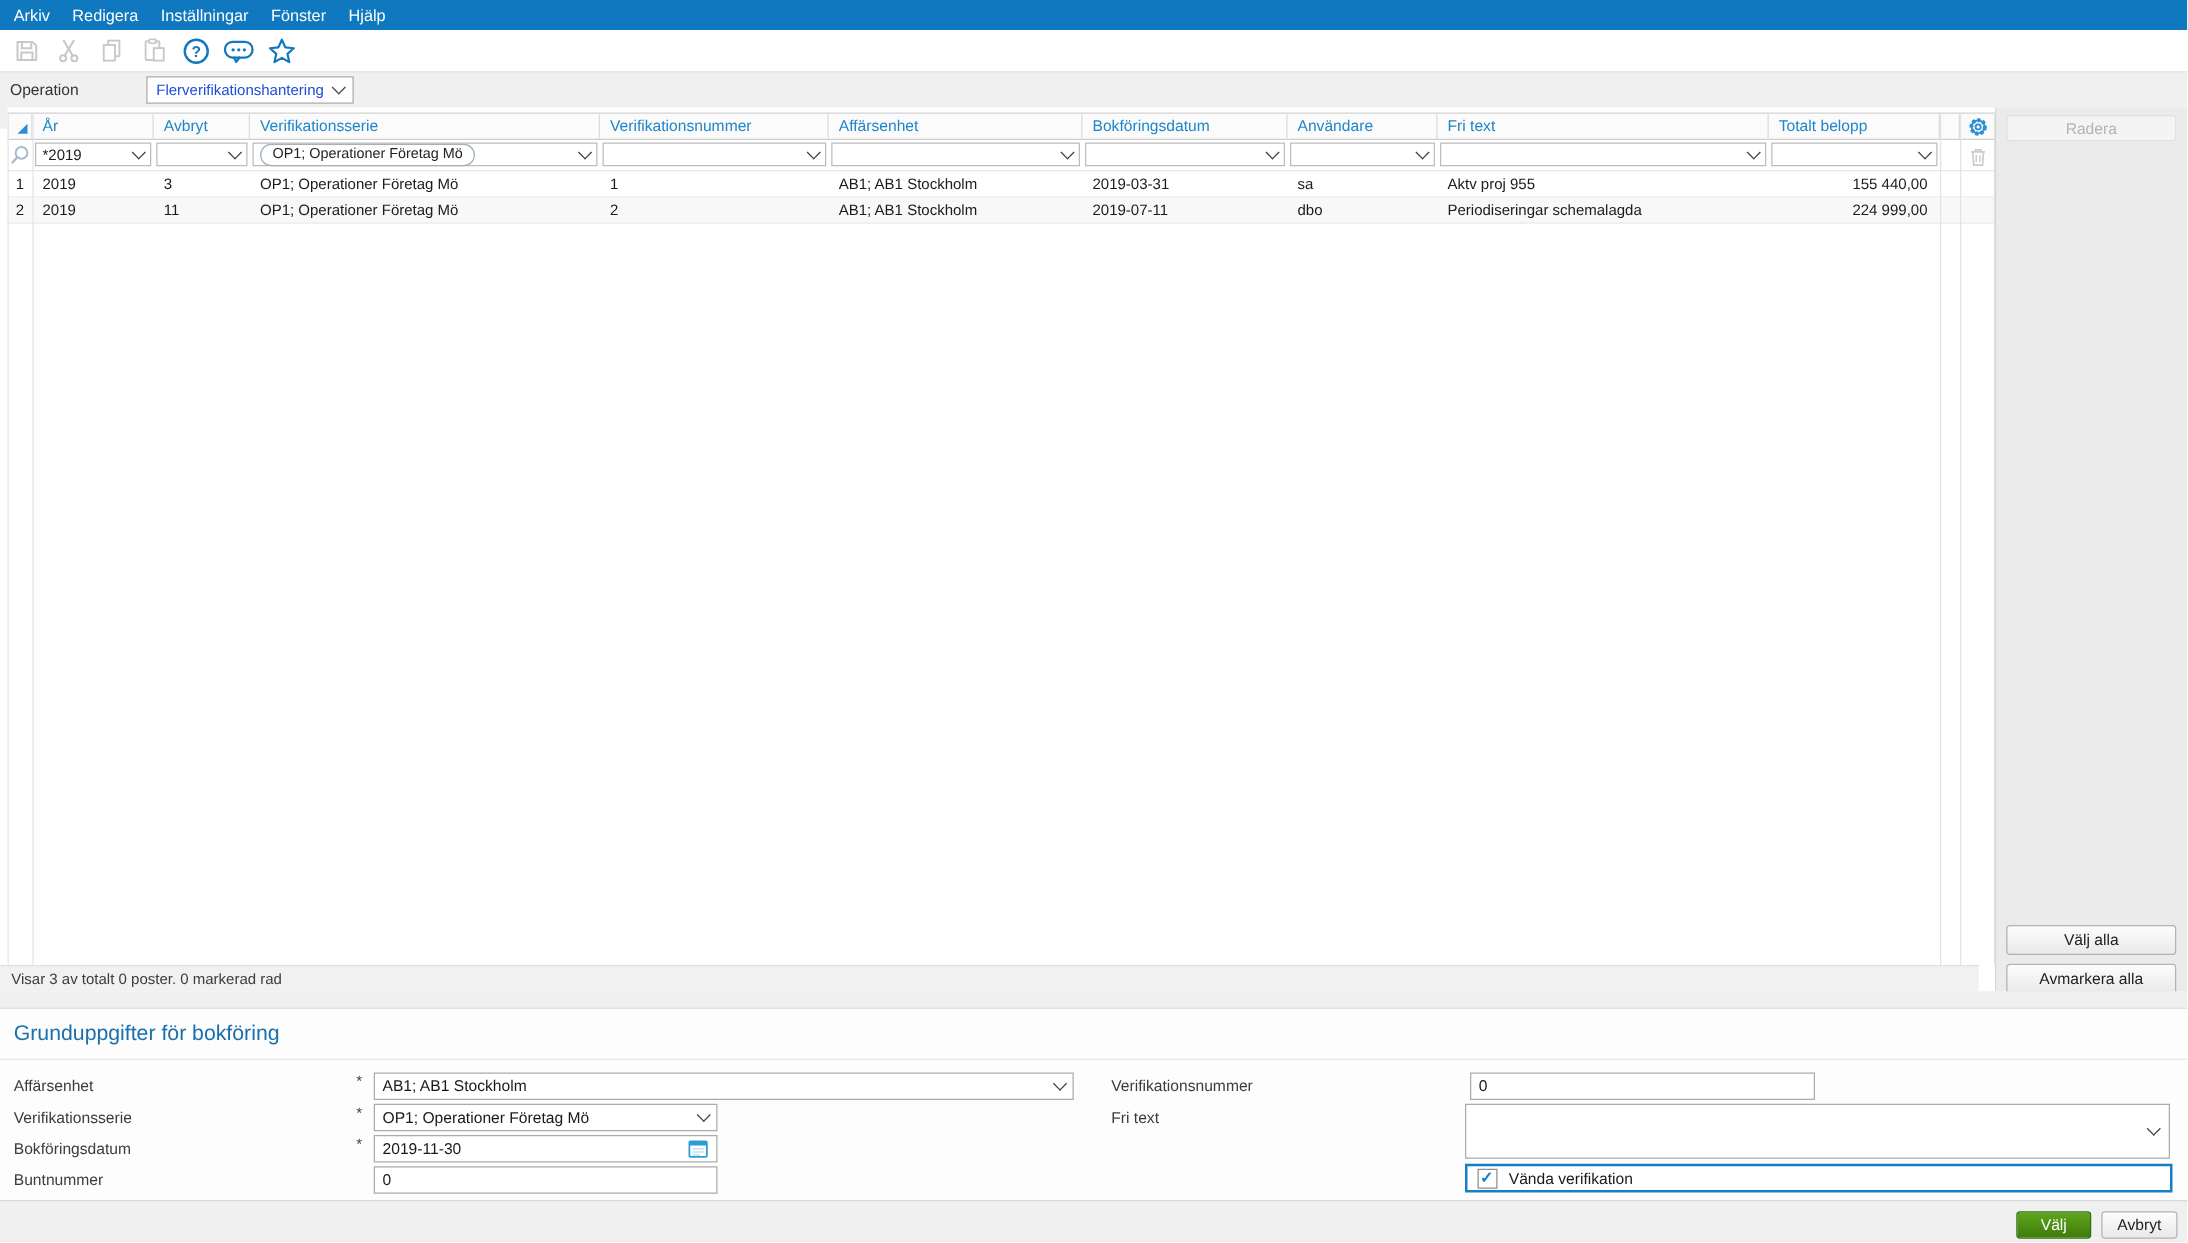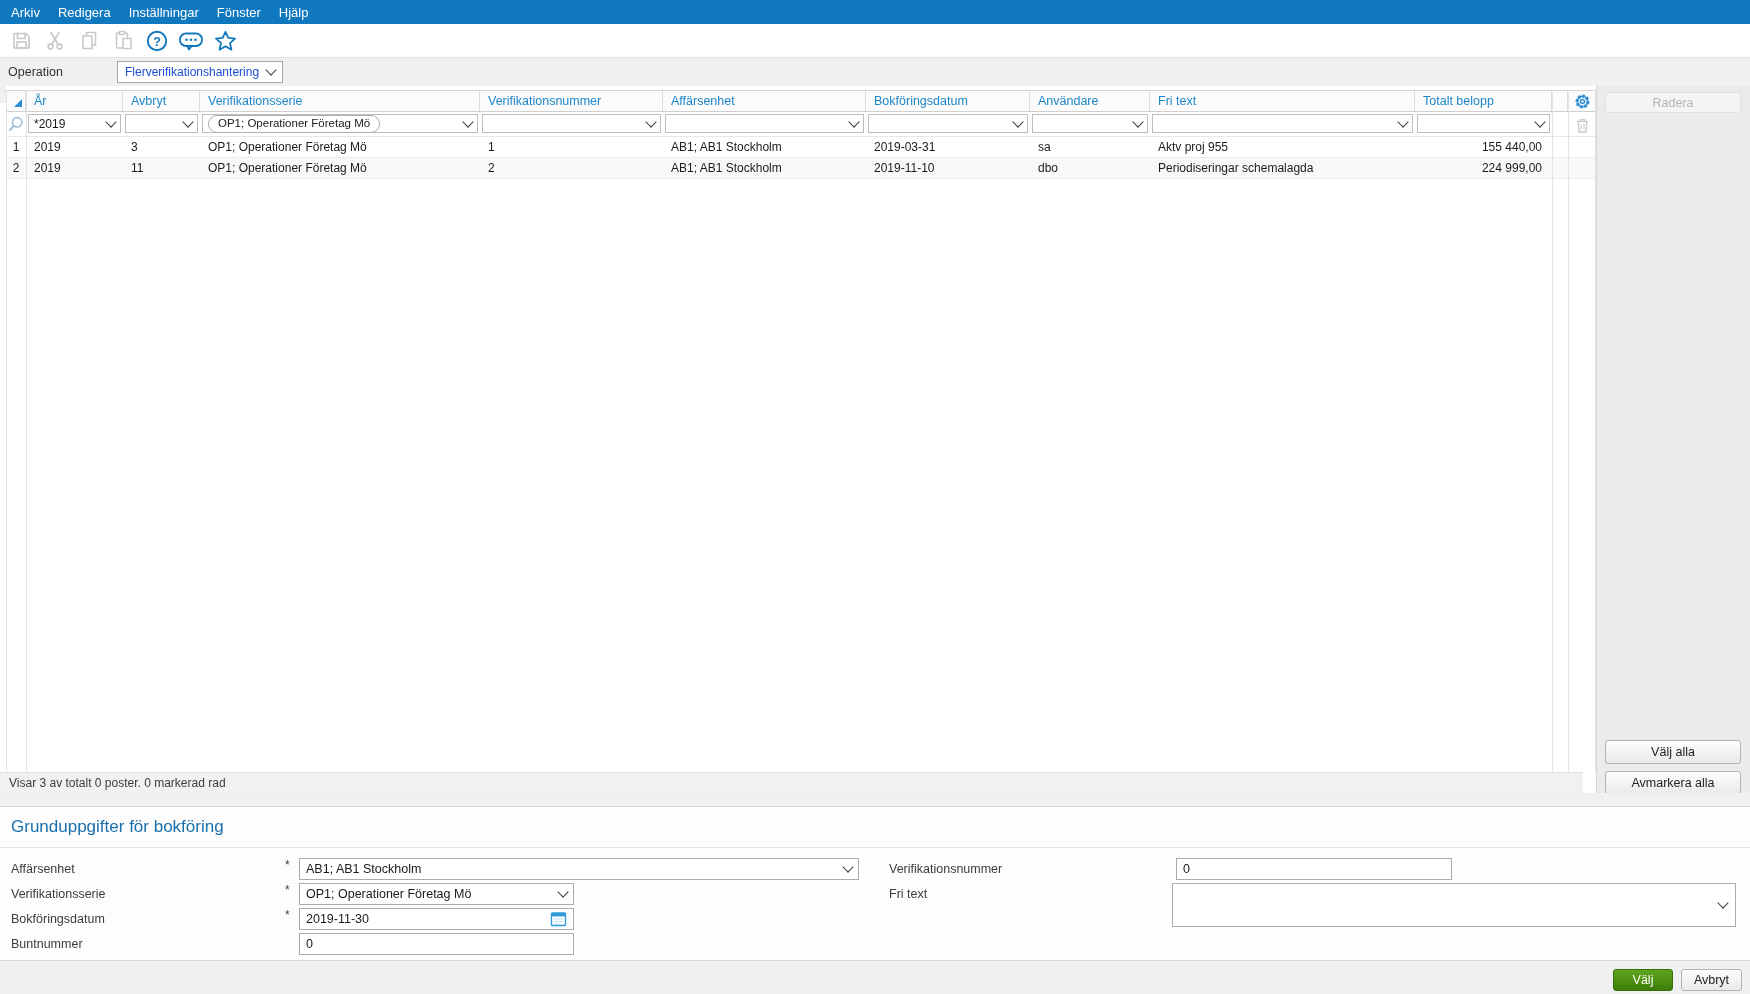--- a/index.html
+++ b/index.html
@@ -268,21 +268,21 @@
       <div class="cell w-gear"></div>
     </div>
 
     <div class="row data-row alt">
       <div class="cell w-num">2</div>
       <div class="cell w-year">2019</div>
       <div class="cell w-period">11</div>
       <div class="cell w-series">OP1; Operationer Företag Mö</div>
       <div class="cell w-vnum">2</div>
       <div class="cell w-unit">AB1; AB1  Stockholm</div>
-      <div class="cell w-date">2019-11-10</div>
+      <div class="cell w-date">2019-07-11</div>
       <div class="cell w-user">dbo</div>
       <div class="cell w-free">Periodiseringar schemalagda</div>
       <div class="cell w-amount">224 999,00</div>
       <div class="cell w-sp"></div>
       <div class="cell w-gear"></div>
     </div>
 
     <div class="vline" style="left:0;"></div>
     <div class="vline" style="left:20px;"></div>
     <div class="vline" style="left:1546px;"></div>
@@ -338,20 +338,24 @@
     <div class="tinput" style="left:1176px;top:51px;width:276px;">
       <span>0</span>
     </div>
 
     <div class="flabel" style="left:889px;top:76px;">Fri text</div>
     <div class="combo-big" style="left:1172px;top:76px;width:564px;">
       <span></span>
       <span class="chev"></span>
     </div>
 
+    <div class="vandabox" style="left:1172px;top:124px;width:566px;">
+      <span class="checkbox checked"></span>
+      <span class="cblabel">Vända verifikation</span>
+    </div>
   </div>
 
   <div class="footerbar">
     <button class="btn btn-green" style="left:1613px;top:8px;width:60px;height:22px;">Välj</button>
     <button class="btn btn-gray" style="left:1681px;top:8px;width:61px;height:22px;">Avbryt</button>
   </div>
 
 </div>
 
 </body></html>

